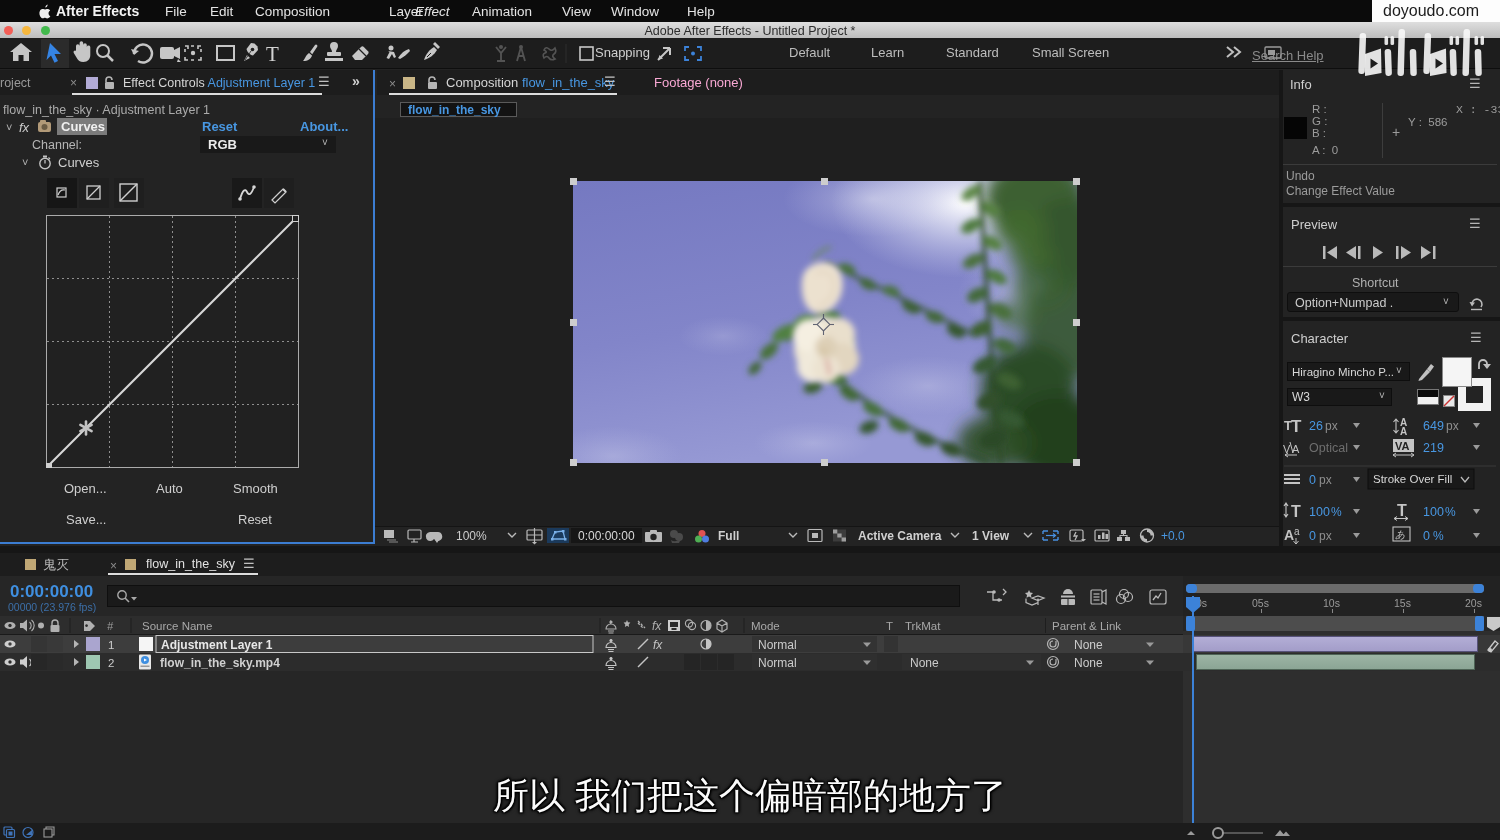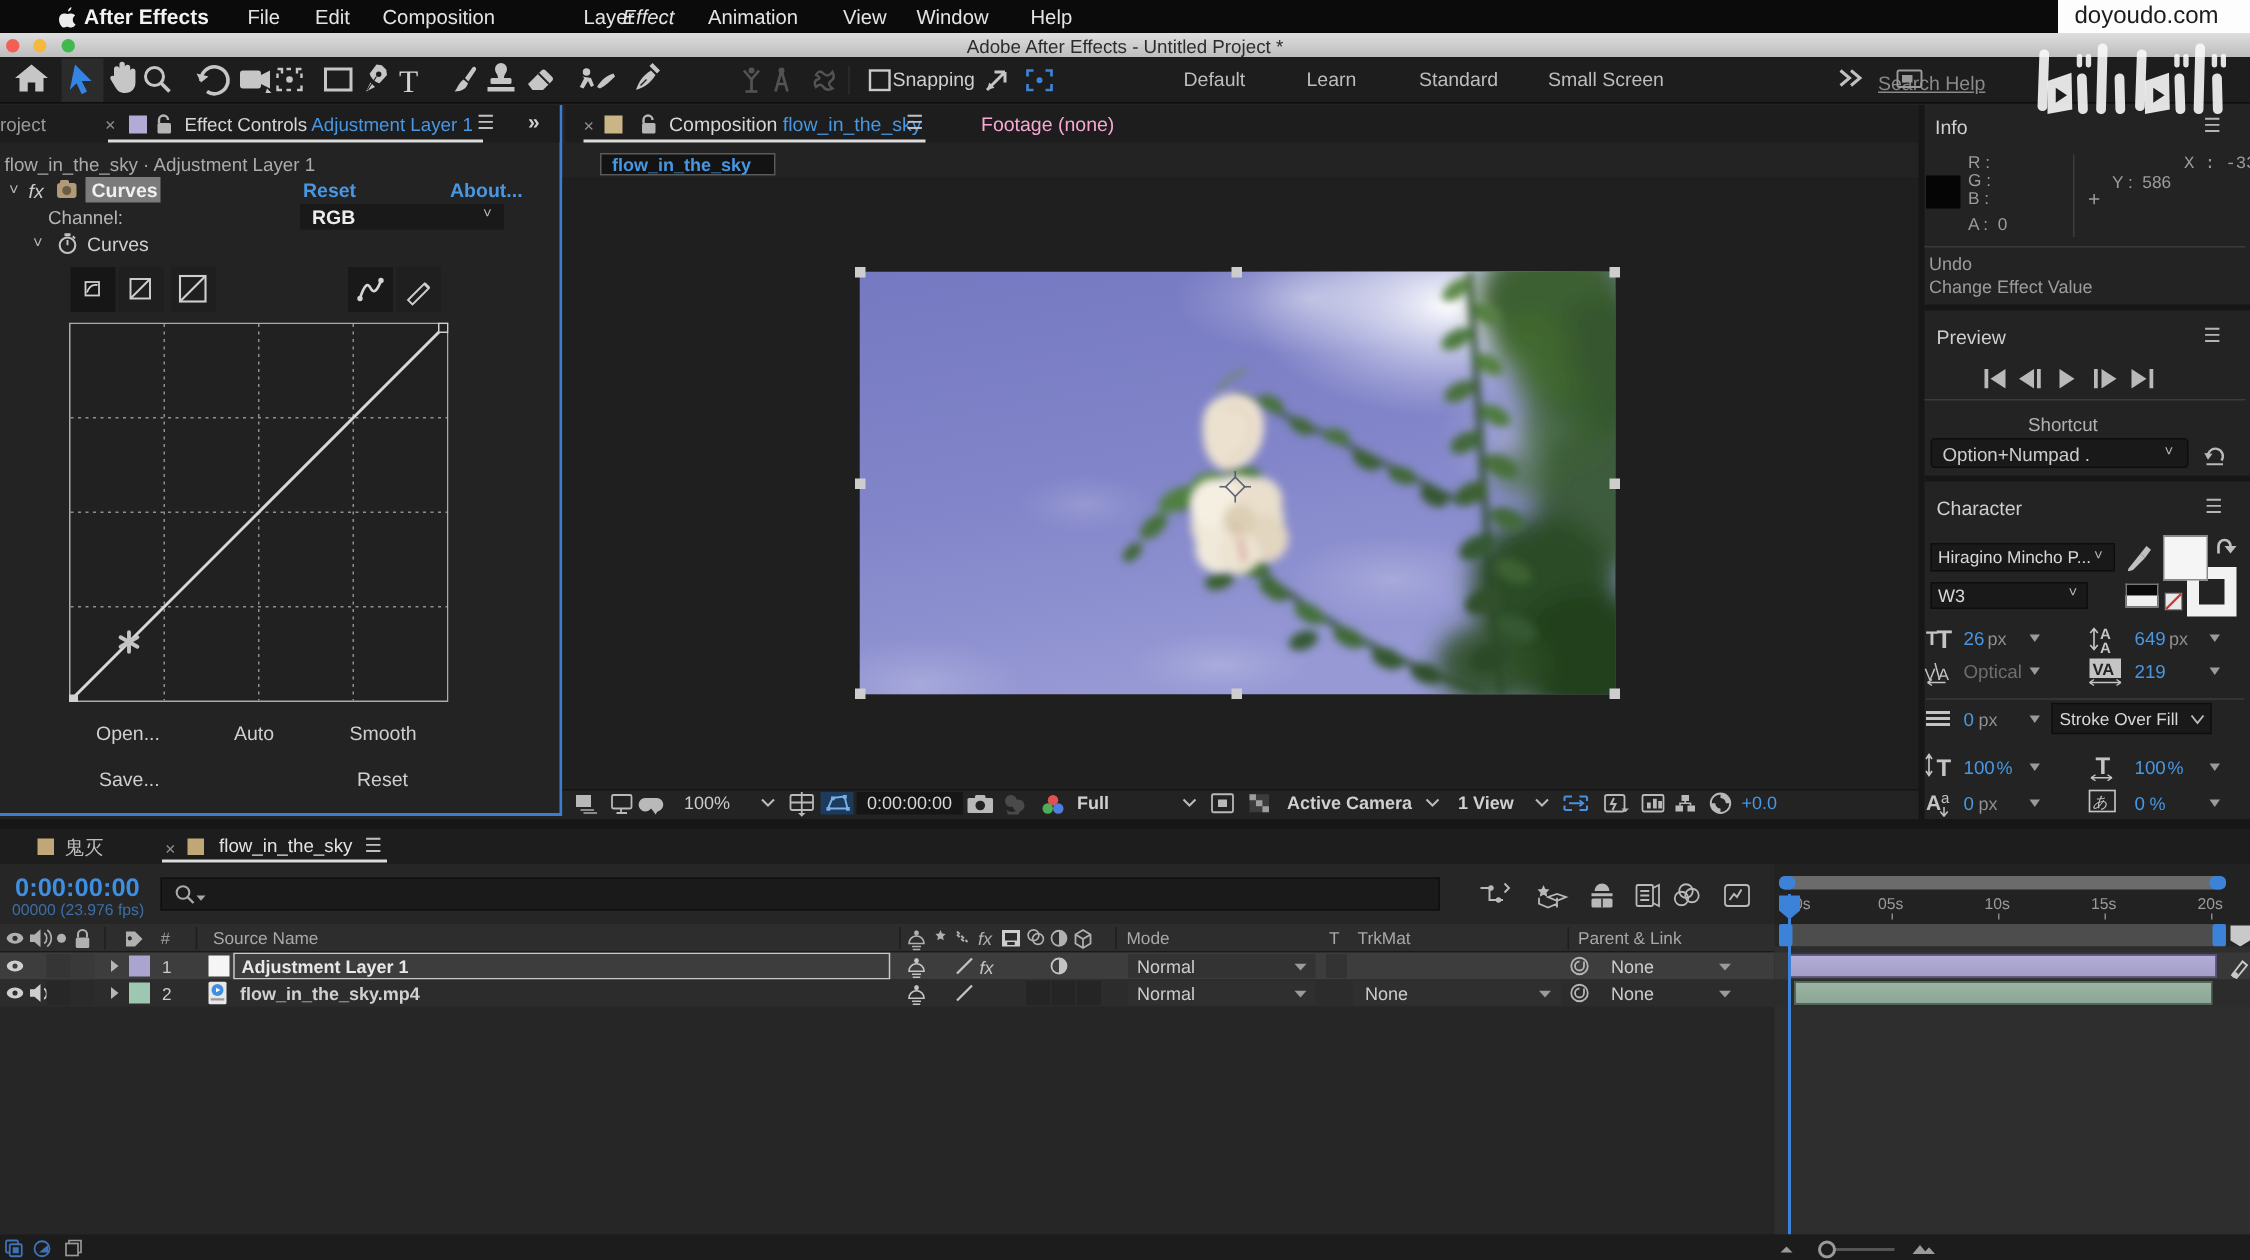--- a/index.html
+++ b/index.html
@@ -836,14 +836,16 @@
     <rect x="92" y="21" width="6.5" height="27" rx="3" transform="rotate(-2 95 34)"></rect>
     <rect x="91.5" y="8" width="3.6" height="9" rx="1.6"></rect>
         <rect x="97.5" y="8" width="3.6" height="9" rx="1.6"></rect>
     <rect x="105" y="1" width="6.5" height="47" rx="3" transform="rotate(1.5 108 24)"></rect>
     <rect x="117" y="21" width="6.5" height="27" rx="3" transform="rotate(-1.5 120 34)"></rect>
     <rect x="116.5" y="8" width="3.6" height="9" rx="1.6"></rect>
         <rect x="122.5" y="8" width="3.6" height="9" rx="1.6"></rect>
   </g>
 </svg>
 
+<div class="txt" id="subtitle" style="left:750px;top:772px;transform:translateX(-50%);font-size:36px;color:#fafafa;
+ text-shadow:-1px -1px 2px #000, 1px -1px 2px #000, -1px 1px 2px #000, 1px 1px 2px #000, 0 0 4px #000;">所以 我们把这个偏暗部的地方了</div>
 
 </div>
 
 </body></html>

